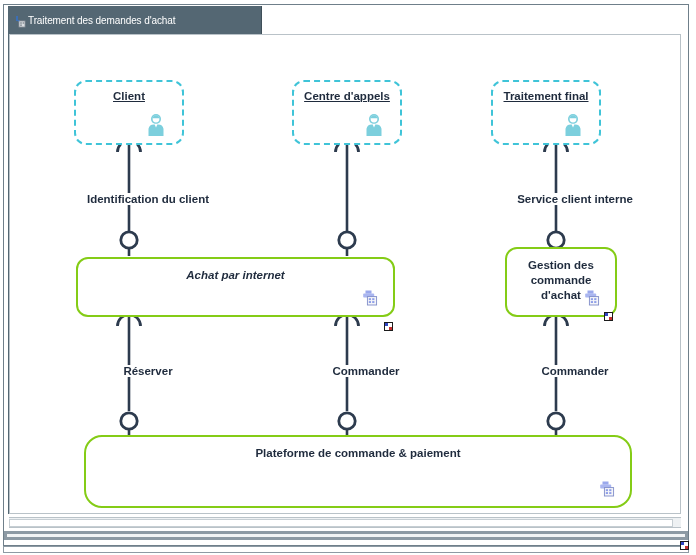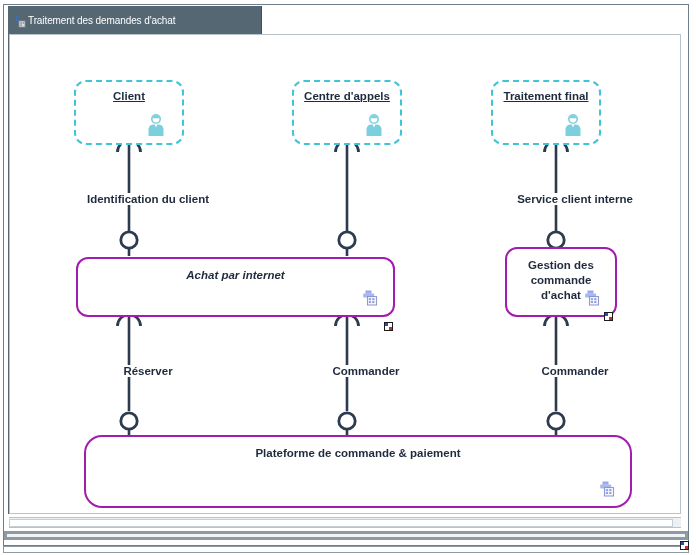--- a/index.html
+++ b/index.html
@@ -162,21 +162,21 @@
     position: absolute;
     right: 16px;
     bottom: 6px;
     width: 20px;
     height: 24px;
   }
 
   
   .comp-node {
     position: absolute;
-    border: 2px solid #a21caf;
+    border: 2px solid #84cc16;
     border-radius: 12px;
     background: #ffffff;
     box-sizing: border-box;
   }
   .comp-label {
     position: absolute;
     left: 6px;
     right: 6px;
     top: 9px;
     text-align: center;

